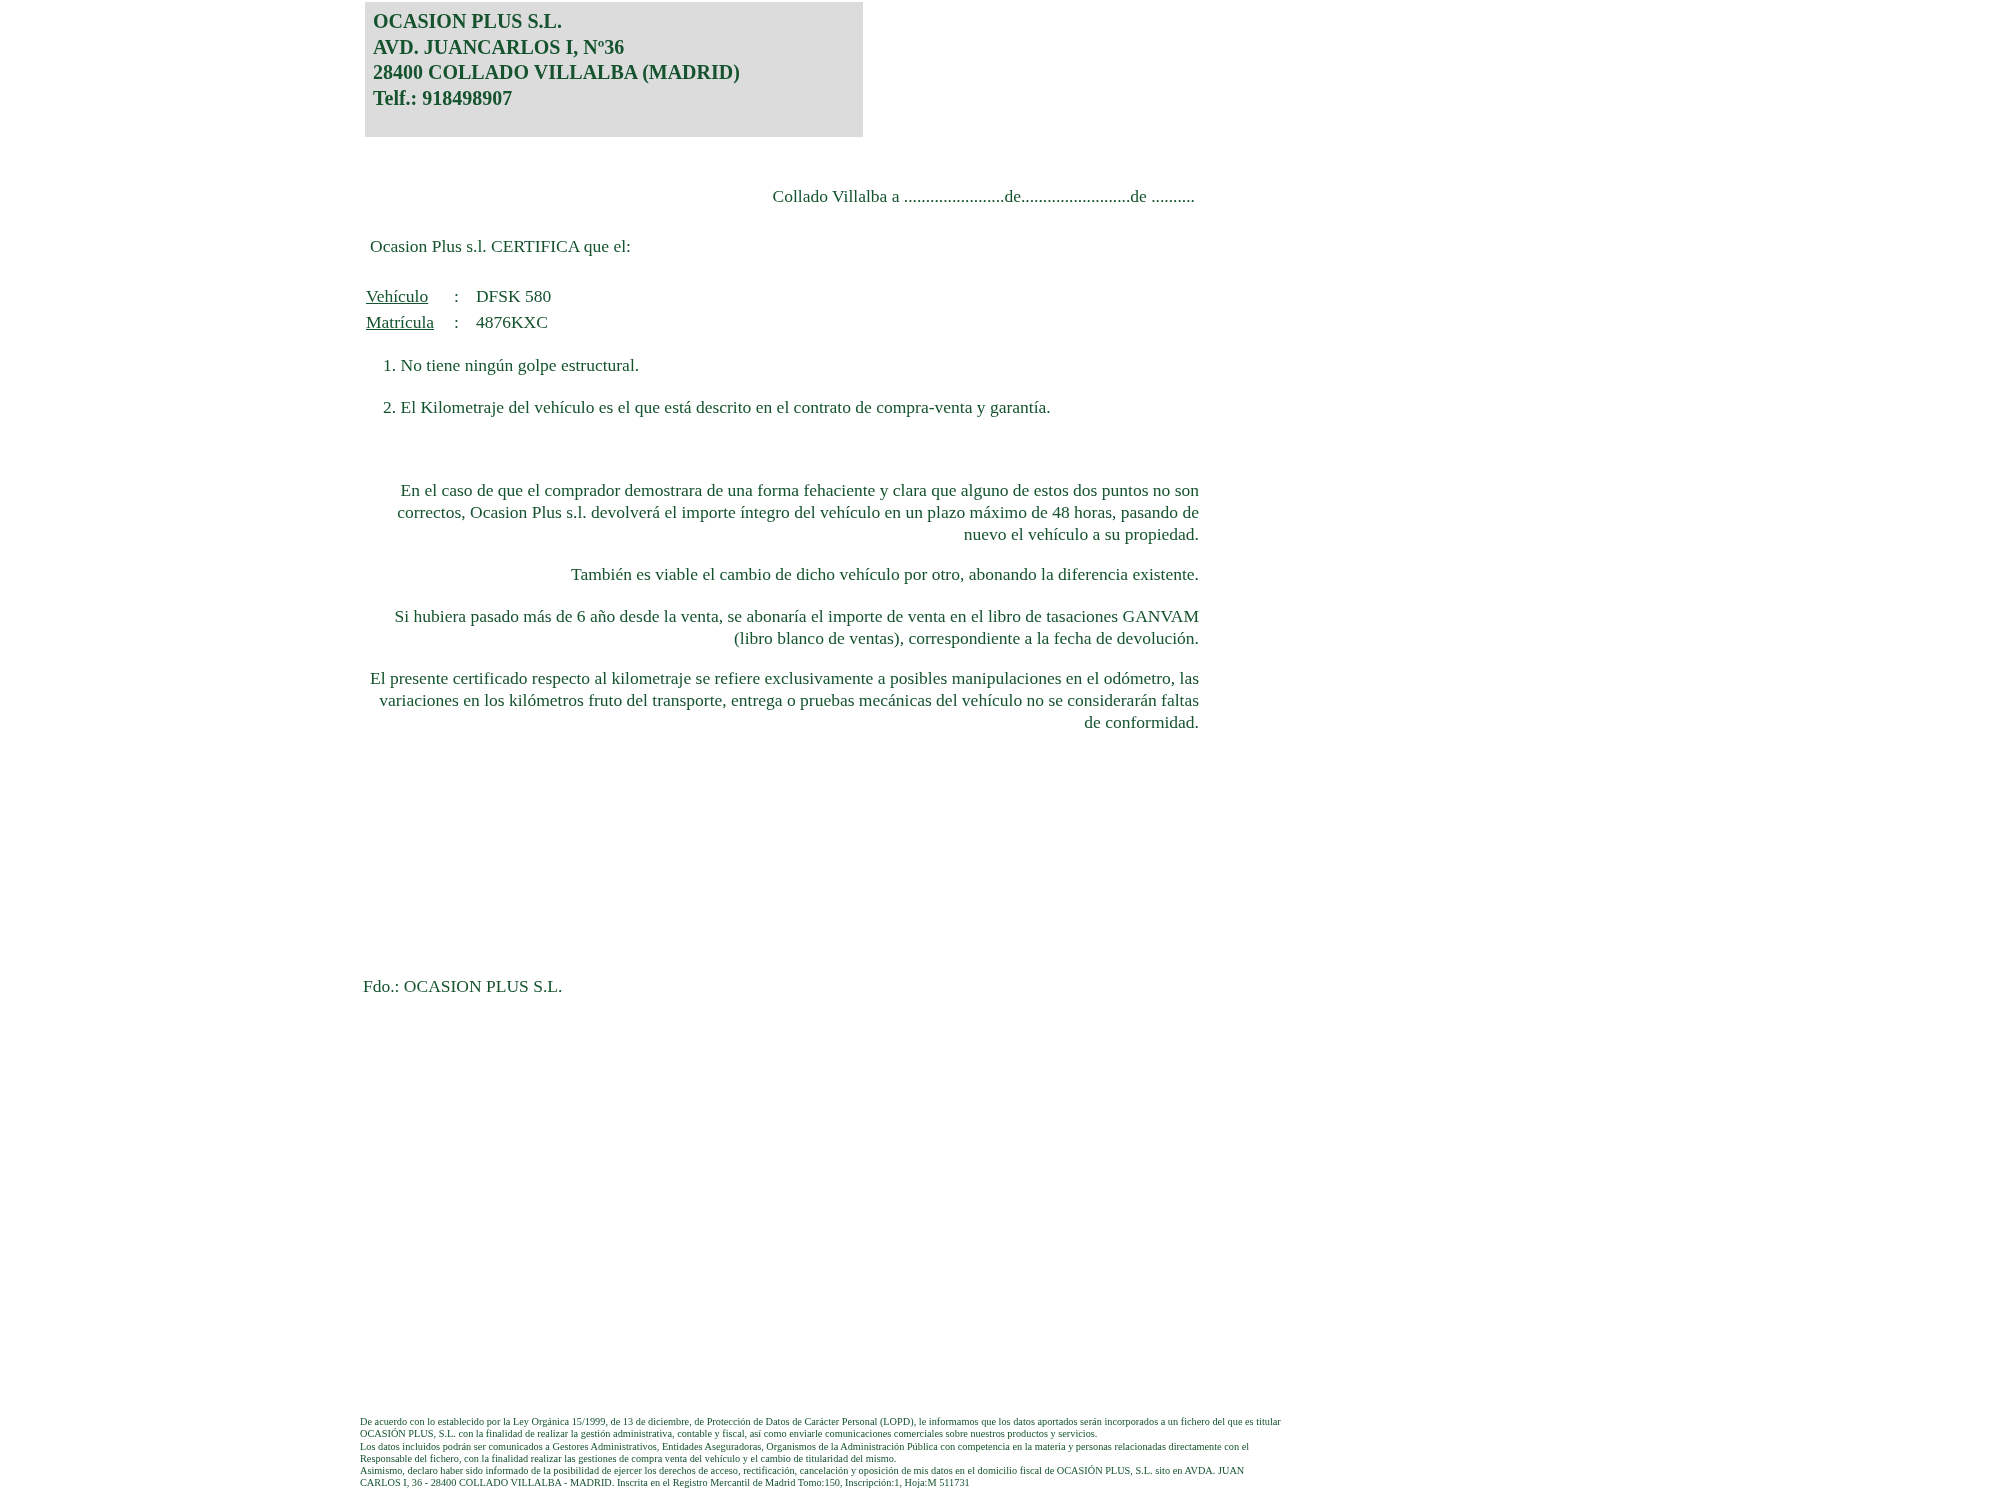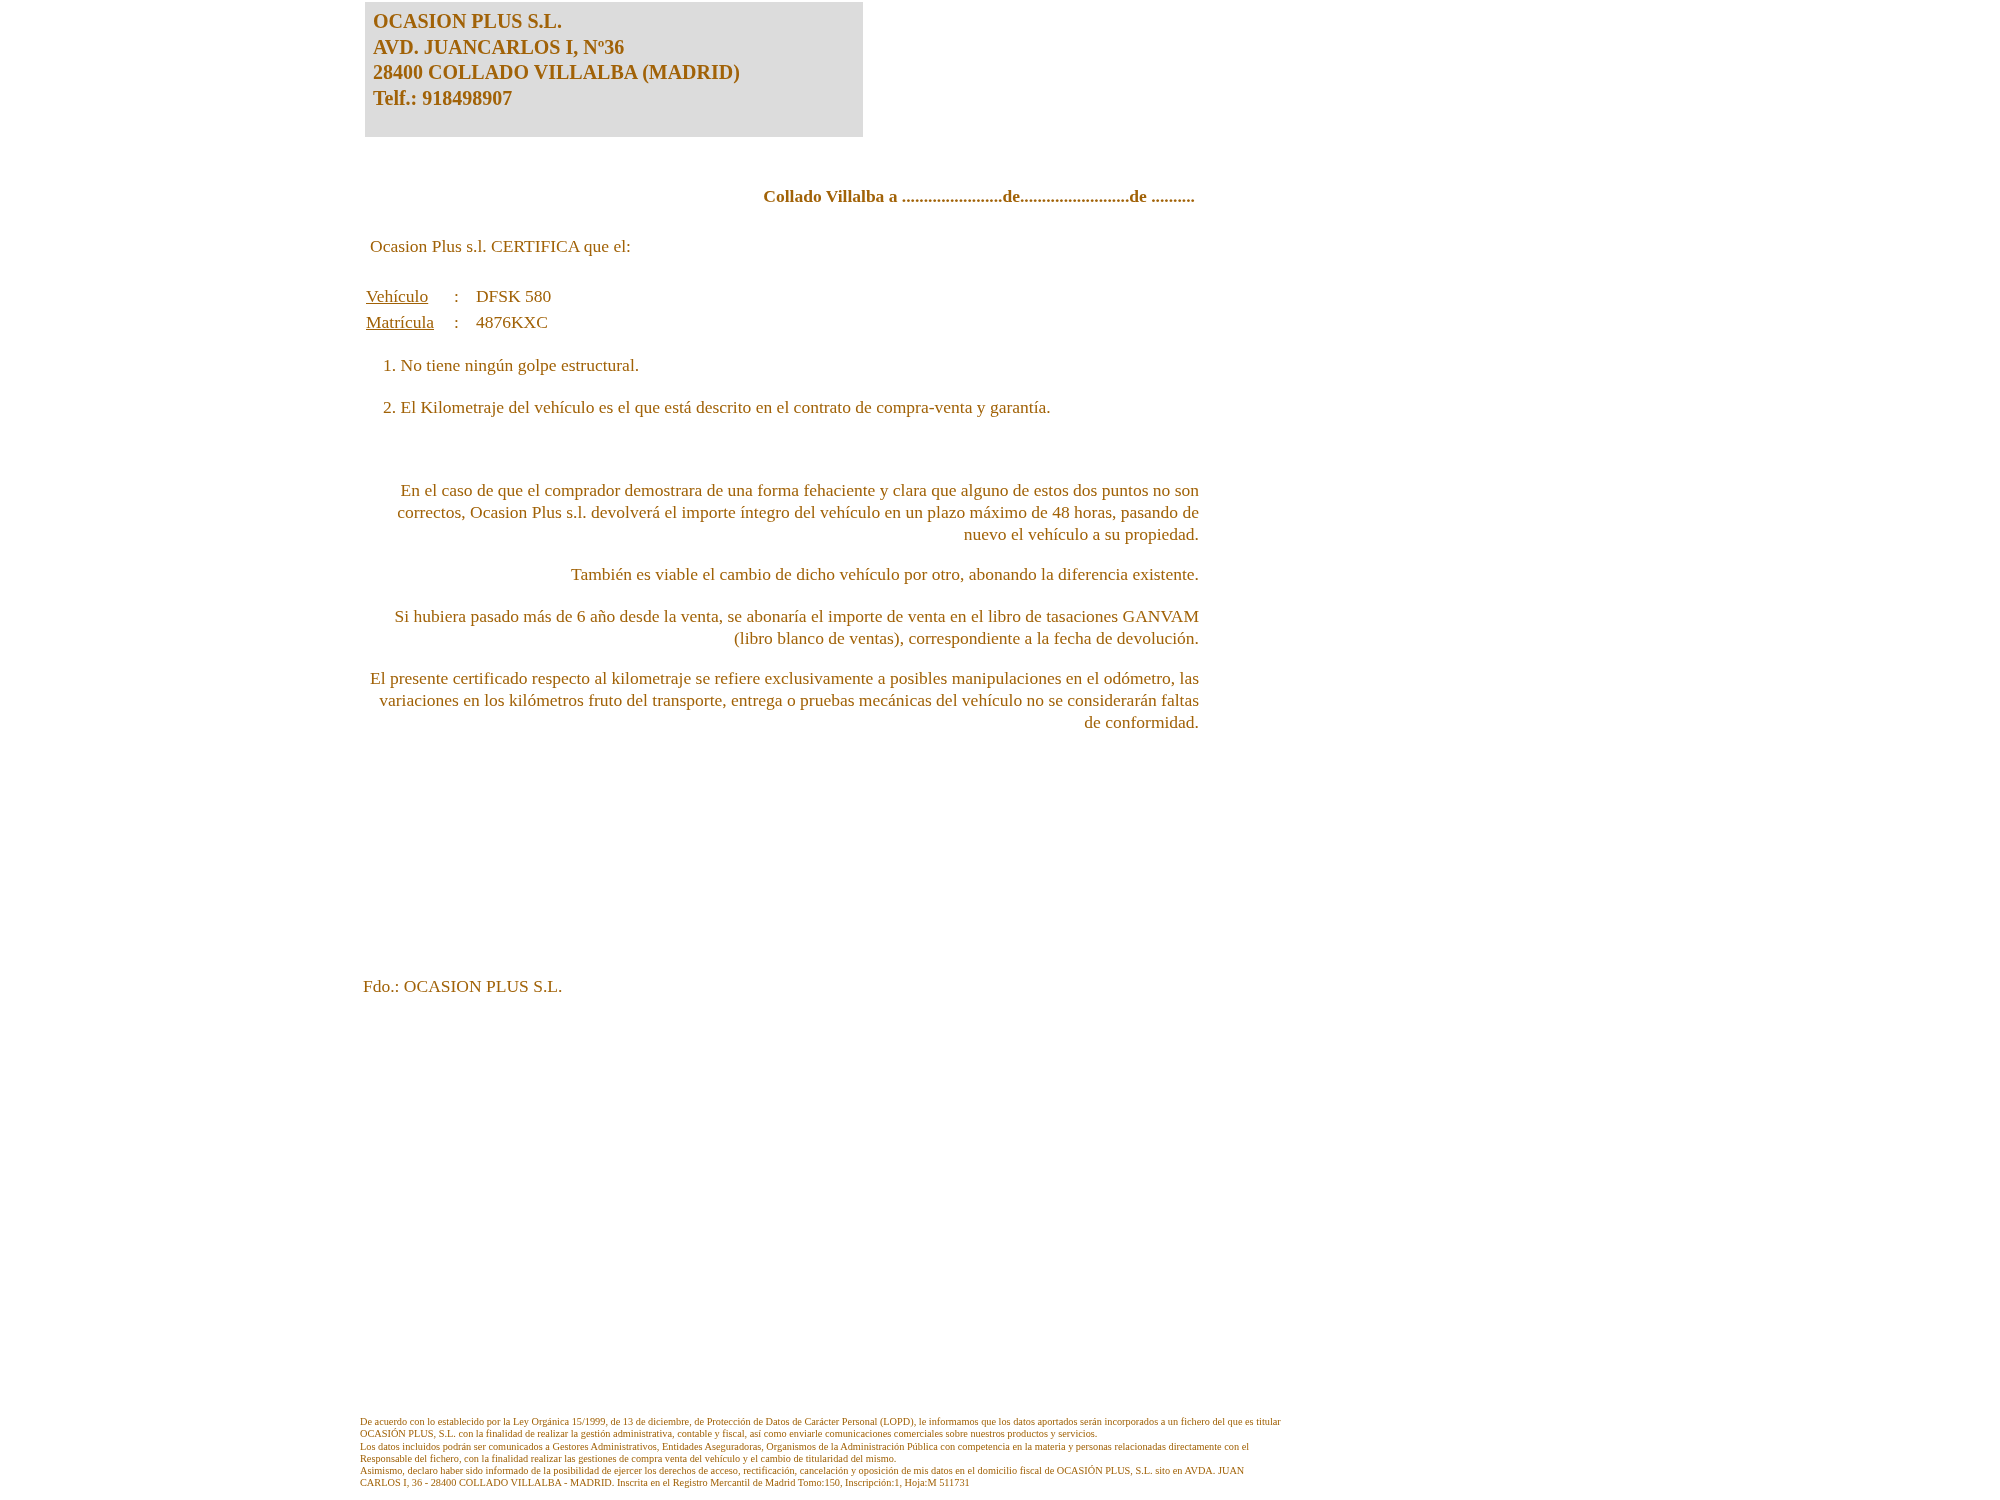--- a/index.html
+++ b/index.html
@@ -2,21 +2,21 @@
 <html><head>
 <meta charset="utf-8">
 <style>
   html, body { margin: 0; padding: 0; }
   body { background: #ffffff; }
   .page {
     position: relative;
     width: 2000px;
     height: 1500px;
     background: #ffffff;
-    color: #a16207;
+    color: #14532d;
     font-family: "Liberation Serif", "DejaVu Serif", serif;
     overflow: hidden;
   }
   .header-box {
     position: absolute;
     left: 365px;
     top: 2px;
     width: 498px;
     height: 135px;
     background: #dcdcdc;
@@ -28,21 +28,20 @@
     white-space: nowrap;
   }
   .date-line {
     position: absolute;
     left: 363px;
     top: 186px;
     width: 832px;
     text-align: right;
     font-size: 17.5px;
     white-space: nowrap;
-    font-weight: bold;
   }
   .certify-intro {
     position: absolute;
     left: 370px;
     top: 236px;
     font-size: 17.5px;
     white-space: nowrap;
   }
   .field-row {
     position: absolute;

